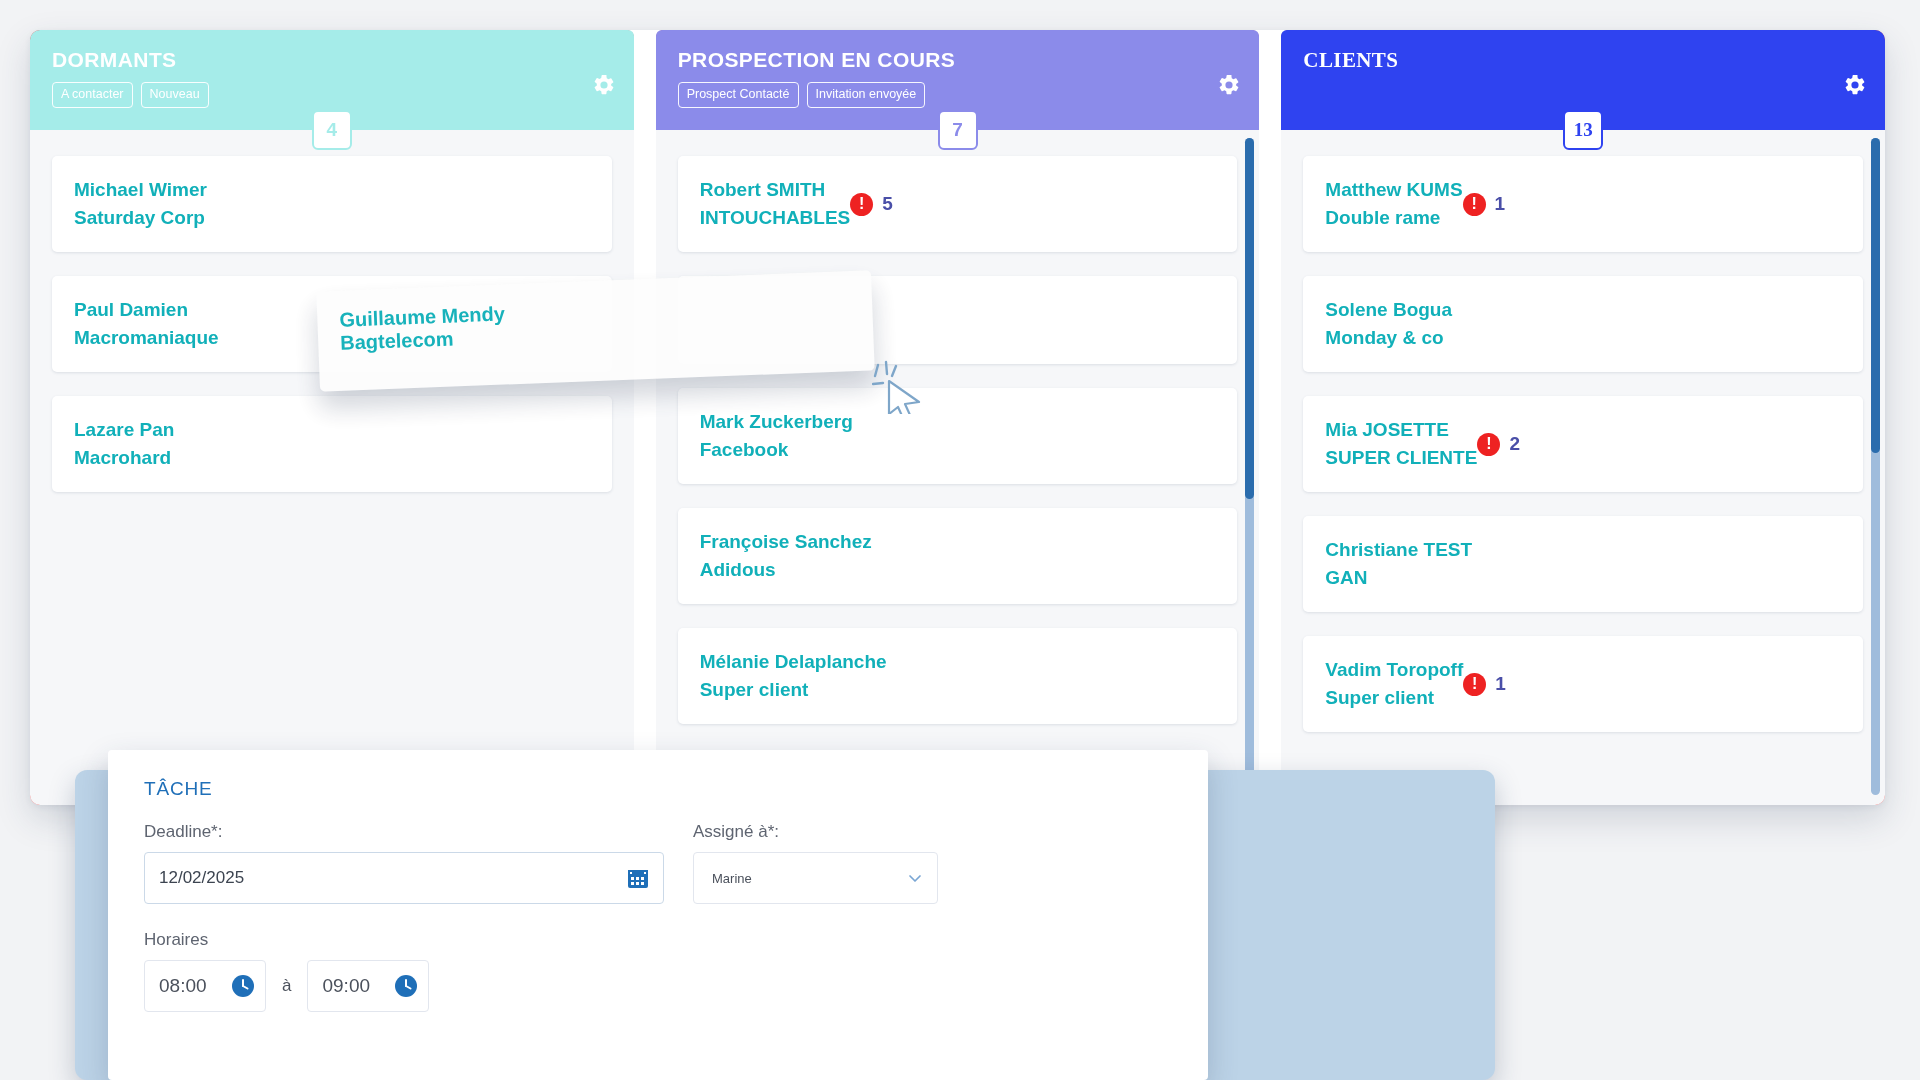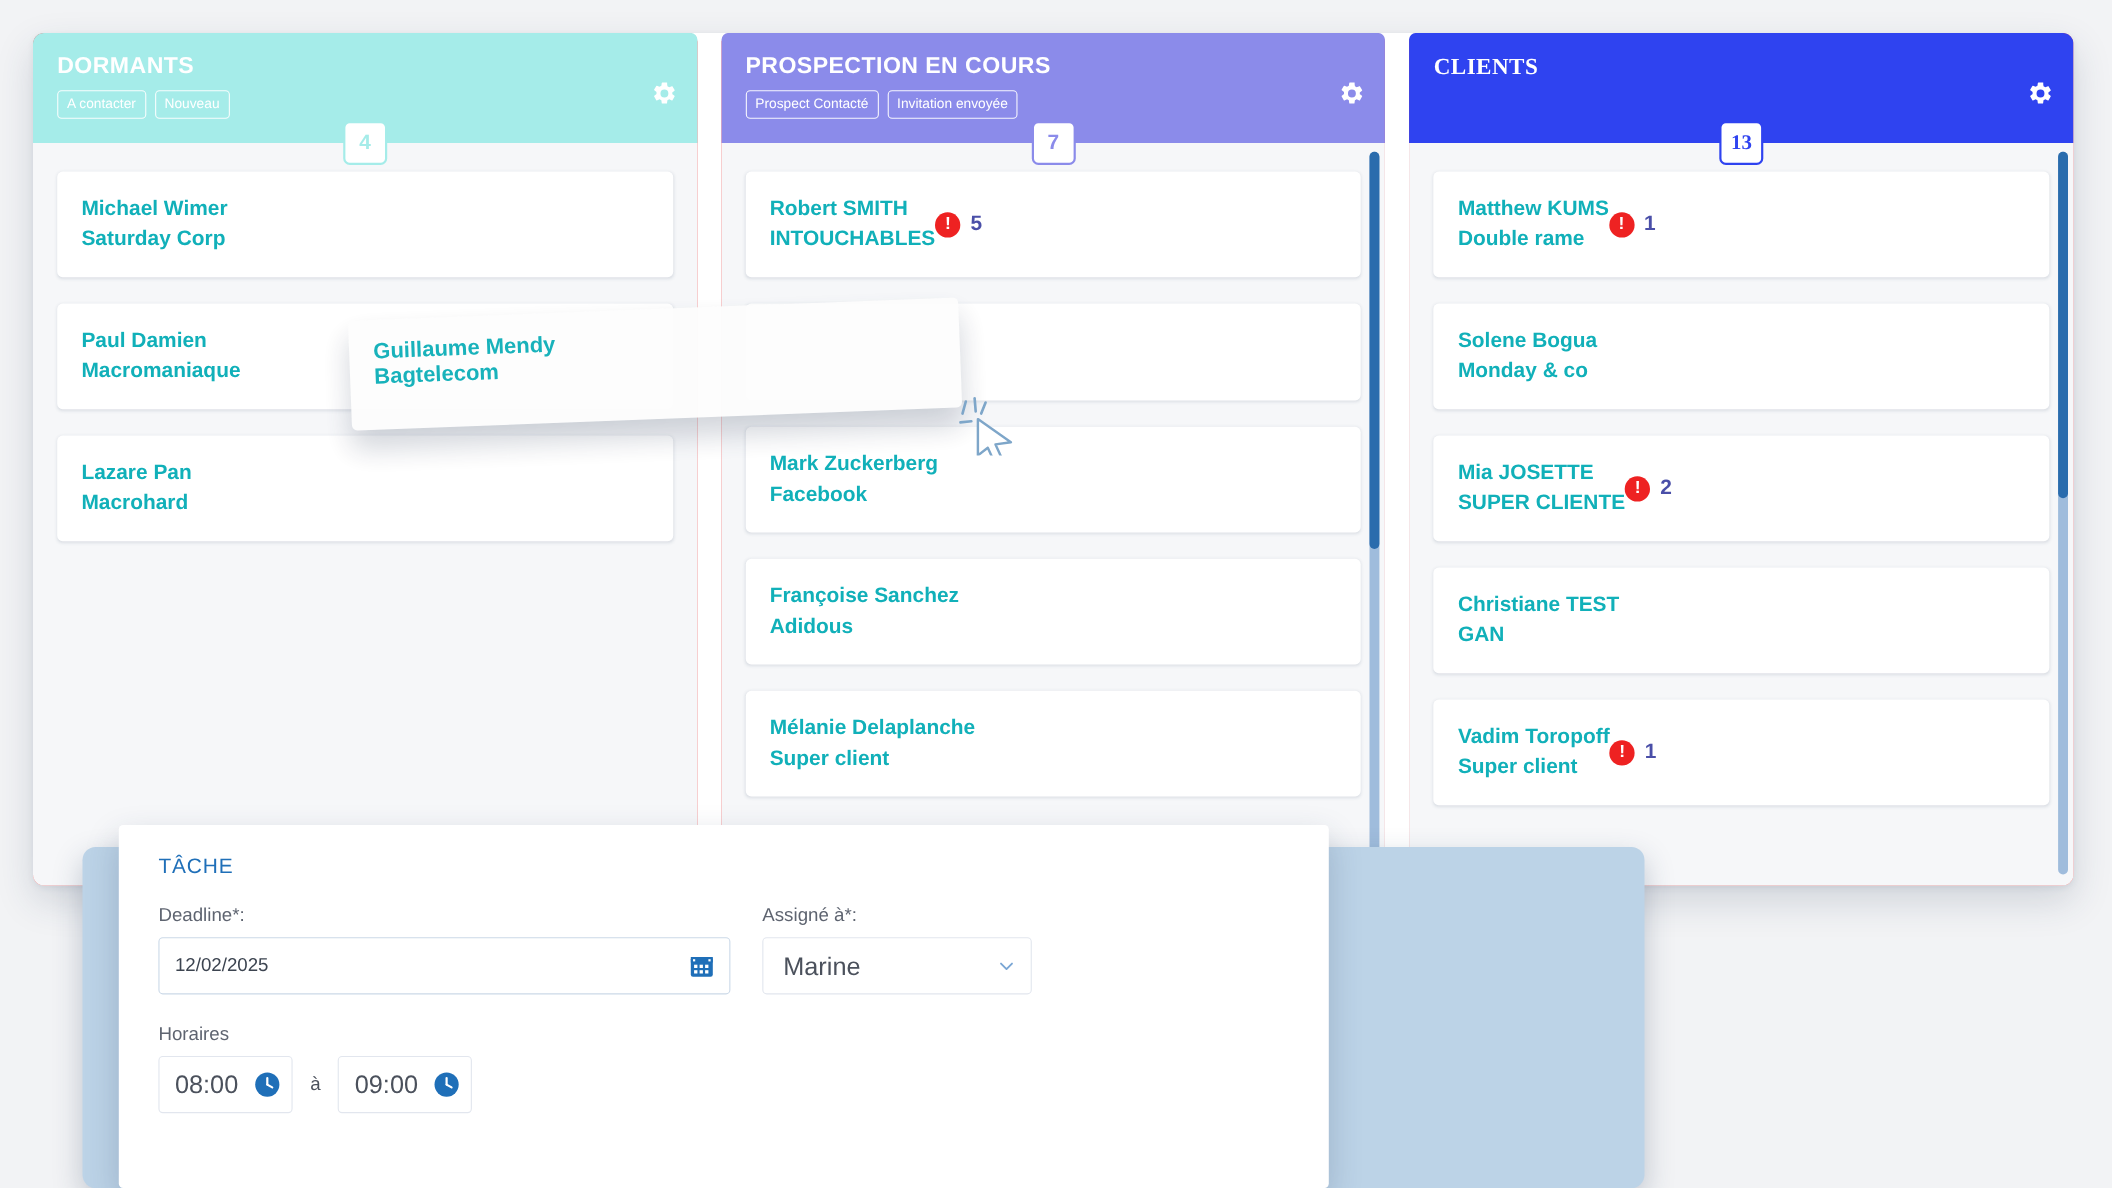--- a/index.html
+++ b/index.html
@@ -218,21 +218,21 @@
   .date-field { width: 520px; justify-content: space-between; }
   .select-box {
     height: 52px;
     border: 1px solid #e2e6ee;
     border-radius: 4px;
     background: #ffffff;
     display: flex;
     align-items: center;
     justify-content: space-between;
     padding: 0 14px 0 18px;
-    font-size: 23px;
+    font-size: 13px;
     color: #4b515c;
     cursor: pointer;
   }
   .sel-assignee { width: 245px; }
   .sel-status { width: 245px; }
   .sel-left { display: flex; align-items: center; gap: 10px; }
   .chev { width: 16px; height: 16px; flex: 0 0 16px; }
   .chev svg { display: block; }
   .green-check {
     width: 21px; height: 21px; border-radius: 50%;
@@ -243,21 +243,21 @@
   .green-check svg { display: block; }
 
   .horaires { padding: 26px 36px 0 36px; }
   .time-row { display: flex; align-items: center; gap: 16px; margin-top: 10px; }
   .time-box {
     width: 122px; height: 52px;
     border: 1px solid #e2e6ee;
     border-radius: 4px;
     display: flex; align-items: center; justify-content: space-between;
     padding: 0 10px 0 14px;
-    font-size: 23px; color: #4b515c;
+    font-size: 19px; color: #4b515c;
     cursor: pointer;
   }
   .clock-ic { width: 24px; height: 24px; }
   .a-sep { color: #4b515c; font-size: 17px; }
   .cal-ic { width: 22px; height: 22px; cursor: pointer; }
 </style>
 </head>
 <body>
 
 <div id="root">

